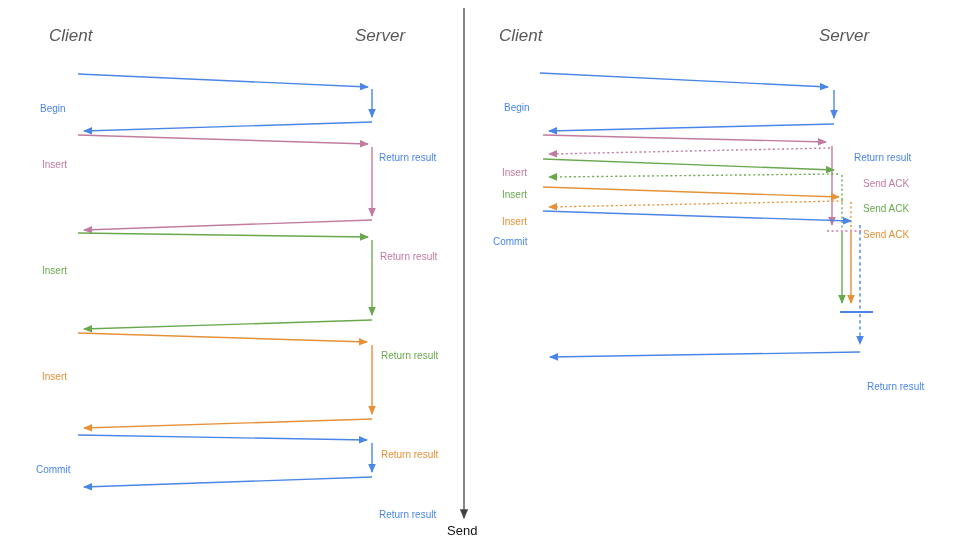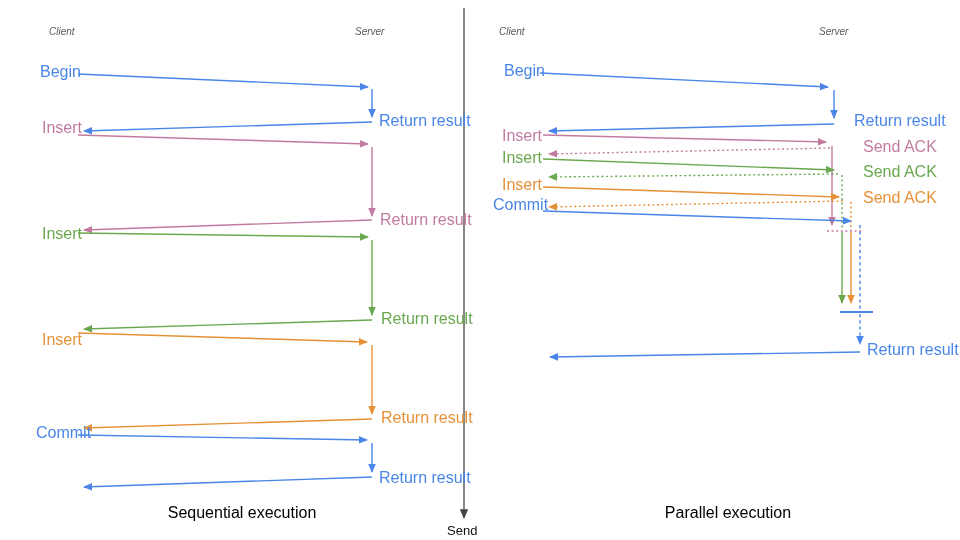--- a/index.html
+++ b/index.html
@@ -1,22 +1,22 @@
 <!DOCTYPE html>
 <html style="--blue: #4a86e8; --magenta: #c27ba0; --green: #6aa84f; --orange: #e69138; --axis: #444444; --header_gray: #595959;"><head>
 <meta charset="utf-8">
 <style>
   html,body{margin:0;padding:0;background:#ffffff;}
   #stage{
     position:relative;width:960px;height:540px;overflow:hidden;background:#fff;
     font-family:"Liberation Sans", sans-serif;
   }
   #stage svg{position:absolute;left:0;top:0;}
-  .lbl{position:absolute;white-space:nowrap;font-size:16px;line-height:13px;}
-  .hdr{position:absolute;white-space:nowrap;font-style:italic;font-size:10px;color:var(--header_gray);}
+  .lbl{position:absolute;white-space:nowrap;font-size:10px;line-height:13px;margin-top:37px;}
+  .hdr{position:absolute;white-space:nowrap;font-style:italic;font-size:17px;color:var(--header_gray);}
   .title{position:absolute;font-size:16px;color:#000;text-align:center;}
   .time-lbl{position:absolute;font-size:13px;color:#111;}
   .t-blue{color:var(--blue);}
   .t-magenta{color:var(--magenta);}
   .t-green{color:var(--green);}
   .t-orange{color:var(--orange);}
   .ln{fill:none;stroke-width:1.4;}
   .s-blue{stroke:var(--blue);}
   .s-magenta{stroke:var(--magenta);}
   .s-green{stroke:var(--green);}
@@ -127,34 +127,32 @@
   <span class="lbl t-green" style="left:42px;top:227px;">Insert</span>
   <span class="lbl t-orange" style="left:42px;top:333px;">Insert</span>
   <span class="lbl t-blue" style="left:36px;top:426px;">Commit</span>
 
   <span class="lbl t-blue" style="left:379px;top:114px;">Return result</span>
   <span class="lbl t-magenta" style="left:380px;top:213px;">Return result</span>
   <span class="lbl t-green" style="left:381px;top:312px;">Return result</span>
   <span class="lbl t-orange" style="left:381px;top:411px;">Return result</span>
   <span class="lbl t-blue" style="left:379px;top:471px;">Return result</span>
 
-  <div class="title" style="left:74px;top:504px;width:336px;">Sequential execution</div>
 
   <span class="hdr" style="left:499px;top:26px;">Client</span>
   <span class="hdr" style="left:819px;top:26px;">Server</span>
 
   <span class="lbl t-blue" style="left:504px;top:64px;">Begin</span>
   <span class="lbl t-magenta" style="left:502px;top:129px;">Insert</span>
   <span class="lbl t-green" style="left:502px;top:151px;">Insert</span>
   <span class="lbl t-orange" style="left:502px;top:178px;">Insert</span>
   <span class="lbl t-blue" style="left:493px;top:198px;">Commit</span>
 
   <span class="lbl t-blue" style="left:854px;top:114px;">Return result</span>
   <span class="lbl t-magenta" style="left:863px;top:140px;">Send ACK</span>
   <span class="lbl t-green" style="left:863px;top:165px;">Send ACK</span>
   <span class="lbl t-orange" style="left:863px;top:191px;">Send ACK</span>
   <span class="lbl t-blue" style="left:867px;top:343px;">Return result</span>
 
-  <div class="title" style="left:560px;top:504px;width:336px;">Parallel execution</div>
 
   <span class="time-lbl" style="left:447px;top:523px;">Send</span>
 
 </div>
 
 </body></html>

